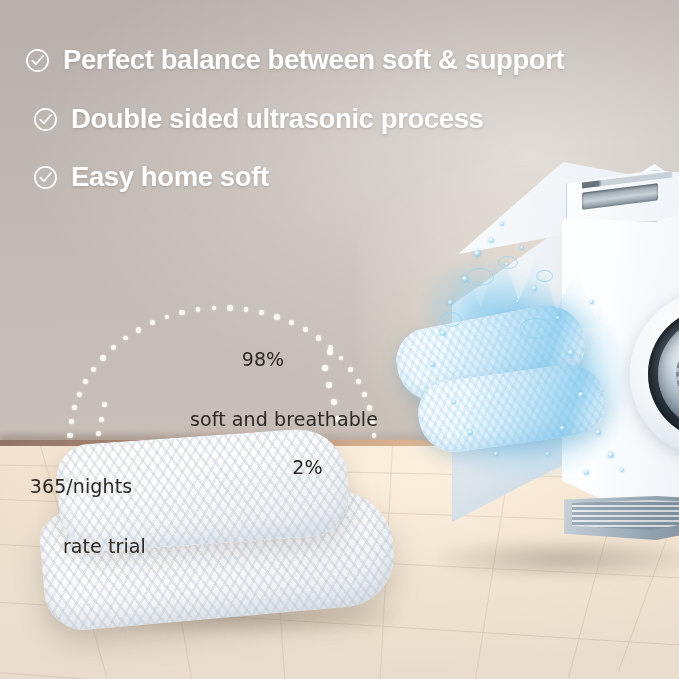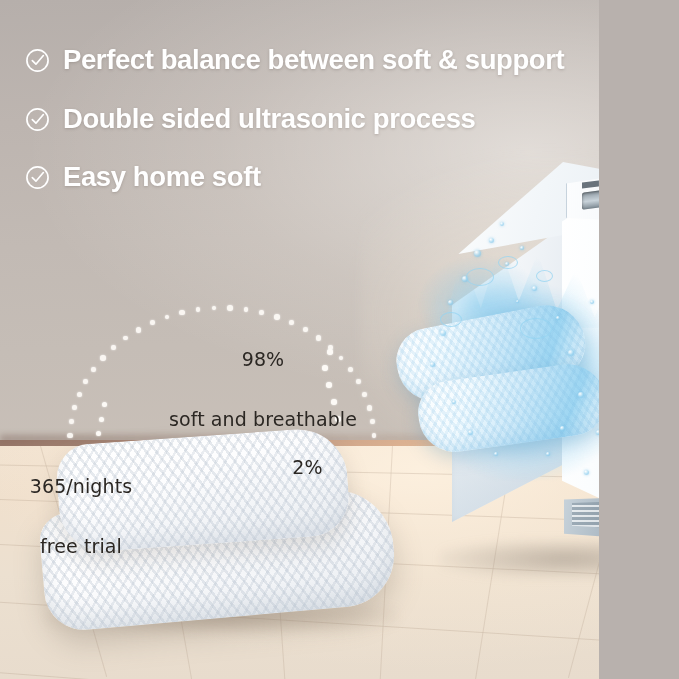--- a/index.html
+++ b/index.html
@@ -1,21 +1,21 @@
 <!DOCTYPE html>
 <html><head>
 <meta charset="utf-8">
 <style>
   html,body{margin:0;padding:0;}
   body{
     width:679px;height:679px;overflow:hidden;
     font-family:"Liberation Sans", sans-serif;
     background:#b8b1ad;
   }
-  #scene{position:relative;width:599px;height:679px;overflow:hidden;}
+  #scene{position:relative;width:679px;height:679px;overflow:hidden;}
 
   
   .wall{
     position:absolute;left:0;top:0;width:679px;height:452px;
     background:
       radial-gradient(120% 90% at 78% 34%, rgba(255,252,248,.55) 0%, rgba(255,250,244,.16) 38%, rgba(255,250,244,0) 62%),
       linear-gradient(178deg,#b6afab 0%,#bdb5b0 26%,#c2bab4 52%,#c5bdb6 74%,#c9c0b8 100%);
   }
   .wall-glow{
     position:absolute;left:360px;top:150px;width:420px;height:330px;
@@ -176,21 +176,21 @@
   }
   .pillow-shadow{
     position:absolute;left:46px;top:598px;width:352px;height:36px;
     background:radial-gradient(ellipse at 50% 50%, rgba(140,122,104,.42) 0%, rgba(160,142,122,.16) 56%, rgba(180,160,140,0) 82%);
     filter:blur(5px);z-index:4;
   }
 
   
   .bullets{position:absolute;left:0;top:0;width:679px;z-index:20;}
   .bullet{display:flex;align-items:center;gap:12px;padding-left:24px;}
-  .bullet + .bullet{margin-top:1px;}
+  .bullet + .bullet{margin-top:1px;margin-left:8px;}
   .b1{position:absolute;top:46px;left:0;}
   .b2{position:absolute;top:104px;left:0;}
   .b3{position:absolute;top:162px;left:0;}
   .chk{width:27px;height:27px;flex:0 0 27px;display:block;}
   .btxt{
     color:#ffffff;
     font-size:27.5px;
     font-weight:700;
     letter-spacing:-.4px;
     line-height:1.05;
@@ -204,21 +204,21 @@
     position:absolute;z-index:22;
     color:#2b2723;
     font-family:"DejaVu Sans", sans-serif;
     font-weight:400;
     line-height:1.18;
     text-align:center;
     white-space:pre;
     letter-spacing:.1px;
   }
   .anno .big{display:block;font-size:19px;}
-  .anno .sub{display:block;font-size:19px;}
+  .anno .sub{display:block;font-size:19px;text-align:right;}
   .anno-98{left:148px;top:310px;width:230px;}
   .anno-2{left:215px;top:418px;width:185px;}
   .anno-365{left:16px;top:437px;width:130px;text-align:center;}
   .anno-365 .big,.anno-365 .sub{font-size:19px;}
 
   .arcdots{position:absolute;left:0;top:0;width:679px;height:679px;z-index:21;pointer-events:none;}
   .ad{position:absolute;border-radius:50%;background:#fdfaf6;box-shadow:0 0 2px rgba(255,255,255,.9);}
 </style>
 </head>
 <body>
@@ -381,16 +381,16 @@
     <span class="big">98%</span>
     <span class="sub">soft and breathable</span>
   </div>
 
   <div class="anno anno-2">
     <span class="big">2%</span>
   </div>
 
   <div class="anno anno-365">
     <span class="big">365/nights</span>
-    <span class="sub">free trial</span>
+    <span class="sub">rate trial</span>
   </div>
 
 </div>
 
 </body></html>

